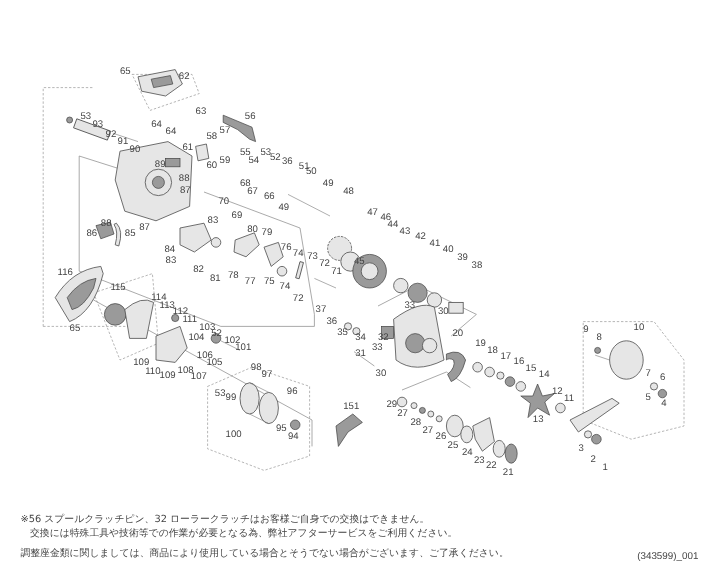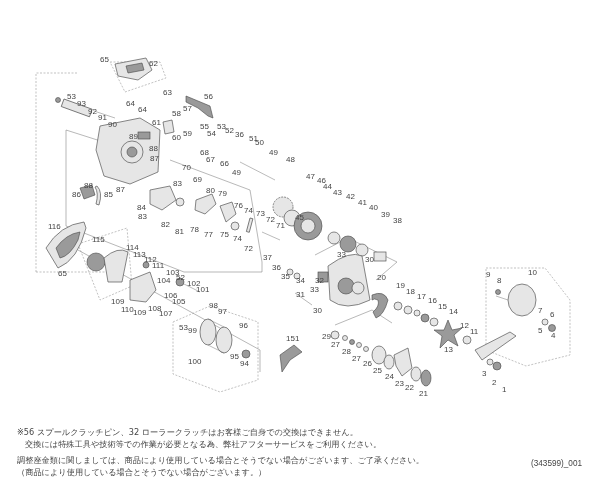--- a/index.html
+++ b/index.html
@@ -290,16 +290,15 @@
       <text x="492" y="385" class="lbl">2</text>
       <text x="502" y="392" class="lbl">1</text>
     </g>
 </svg>
 
 <div id="notes">
   <div>※56 スプールクラッチピン、32 ローラークラッチはお客様ご自身での交換はできません。</div>
   <div class="n2">交換には特殊工具や技術等での作業が必要となる為、弊社アフターサービスをご利用ください。</div>
   <div class="gap"></div>
   <div>調整座金類に関しましては、商品により使用している場合とそうでない場合がございます、ご了承ください。</div>
-  <div>（商品により使用している場合とそうでない場合がございます。）</div>
 </div>
 
 <div id="code">(343599)_001</div>
 
 </body></html>

